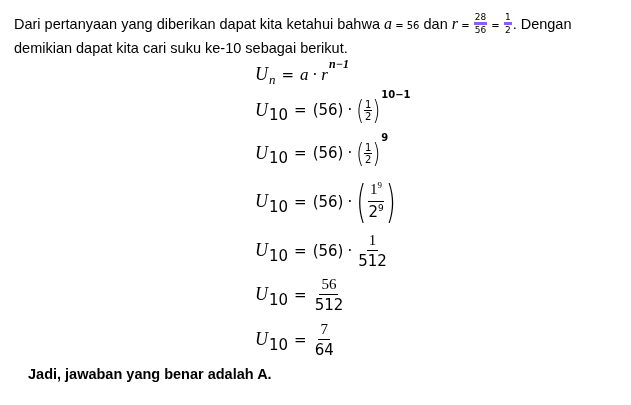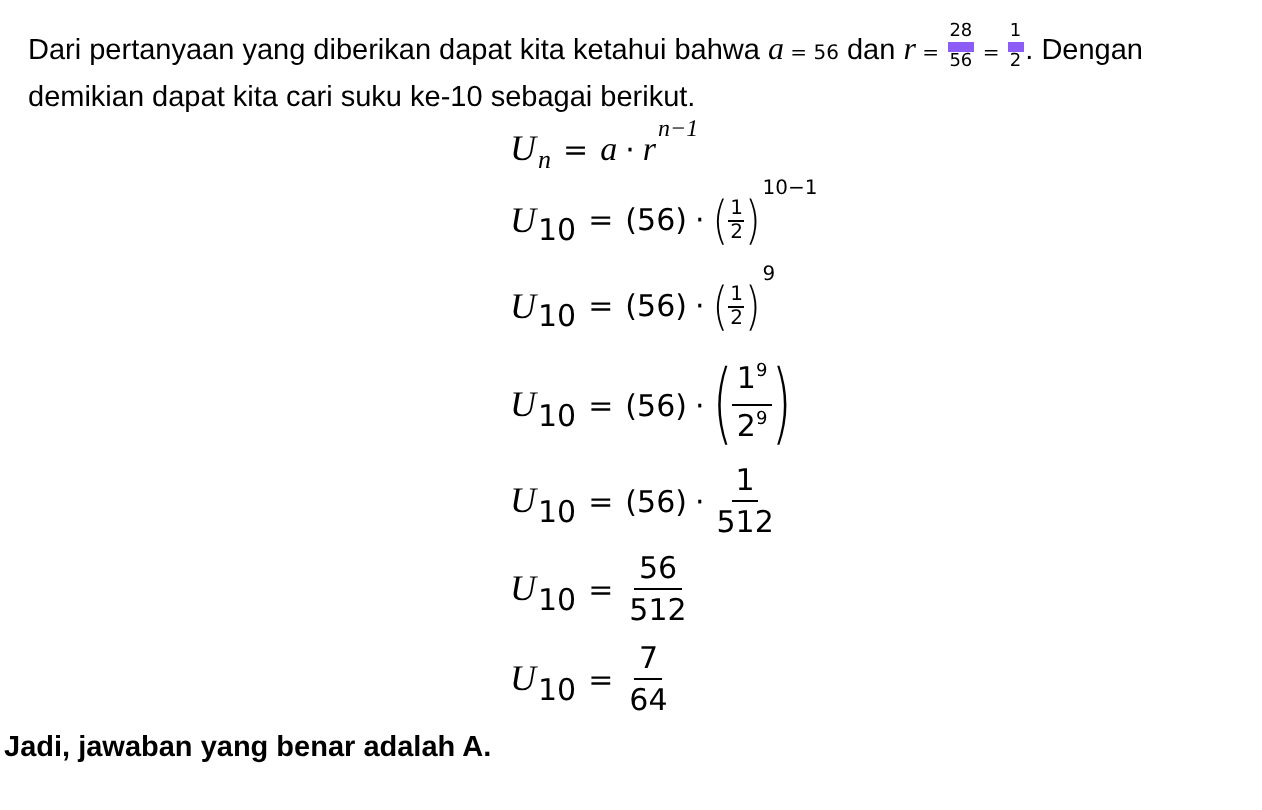--- a/index.html
+++ b/index.html
@@ -4,48 +4,48 @@
 <style>
   html, body { margin: 0; padding: 0; background: #ffffff; }
   body { width: 631px; height: 405px; position: relative; overflow: hidden; color: #000; }
   .para {
     position: absolute; left: 14px; top: 13px; width: 600px;
     font-family: "Liberation Sans", sans-serif; font-size: 14.5px; line-height: 22px;
   }
   .mi { font-family: "Liberation Serif", serif; font-style: italic; font-size: 16px; }
   .mn { font-family: "DejaVu Sans", sans-serif; font-size: 10px; }
   .ifrac { display: inline-block; vertical-align: middle; text-align: center; font-family: "DejaVu Sans", sans-serif; font-size: 9px; line-height: 10px; margin: 0 1px; position: relative; top: -2px; }
-  .ifrac .n { display: block; border-bottom: 5px solid #8b5cf6; padding: 0 1px; }
+  .ifrac .n { display: block; border-bottom: 3px solid #8b5cf6; padding: 0 1px; }
   .ifrac .d { display: block; padding: 0 1px; }
 
   .eq {
     position: absolute; left: 255px;
     font-family: "DejaVu Sans", sans-serif; font-size: 15px; color: #000;
     display: flex; align-items: center; white-space: nowrap;
   }
   .U { font-family: "Liberation Serif", serif; font-style: italic; font-size: 18px; }
   .sub { font-size: 15px; position: relative; top: 5px; margin-left: 1px; }
   .sub.it { font-family: "Liberation Serif", serif; font-style: italic; font-size: 13px; }
   .eqs { margin: 0 6px; }
   .var { font-family: "Liberation Serif", serif; font-style: italic; font-size: 17px; }
   .dot { margin: 0 4px; }
-  .sup { font-size: 10px; position: relative; top: -10px; margin-left: 1px; }
+  .sup { font-size: 10px; position: relative; top: -10px; margin-left: 1px; font-weight: bold; }
   .sup.it { font-family: "Liberation Serif", serif; font-style: italic; font-size: 12px; }
   .sup.hi { top: -16px; }
   .paren { font-size: 20px; font-weight: 200; transform: scaleY(1.3); display: inline-block; }
   .paren.big { font-size: 26px; transform: scaleY(1.7); }
   .sfrac { display: inline-flex; flex-direction: column; align-items: center; font-size: 10px; line-height: 11px; }
   .sfrac .n { border-bottom: 1px solid #000; padding: 0 1px; }
   .frac { display: inline-flex; flex-direction: column; align-items: center; font-size: 15px; line-height: 18px; }
-  .frac .n { border-bottom: 1px solid #000; padding: 0 2px 1px; }
+  .frac .n { border-bottom: 1px solid #000; padding: 0 2px 1px; font-family: Liberation Serif, serif; }
   .frac .d { padding: 1px 2px 0; }
   .pw { font-size: 9px; position: relative; top: -6px; }
 
   .conclusion {
-    position: absolute; left: 2px; top: 366px;
+    position: absolute; left: 28px; top: 366px;
     font-family: "Liberation Sans", sans-serif; font-size: 14.5px; font-weight: bold;
   }
 </style>
 </head>
 <body>
 
 <div class="para">
   <span>Dari pertanyaan yang diberikan dapat kita ketahui bahwa </span><span class="mi">a</span><span class="mn"> = 56</span><span> dan </span><span class="mi">r</span><span class="mn"> = </span><span class="ifrac"><span class="n">28</span><span class="d">56</span></span><span class="mn"> = </span><span class="ifrac"><span class="n">1</span><span class="d">2</span></span><span>. Dengan demikian dapat kita cari suku ke-10 sebagai berikut.</span>
 </div>
 

